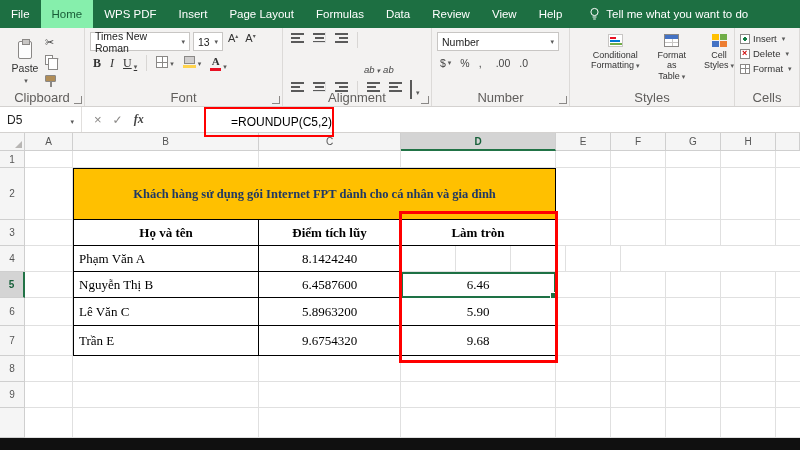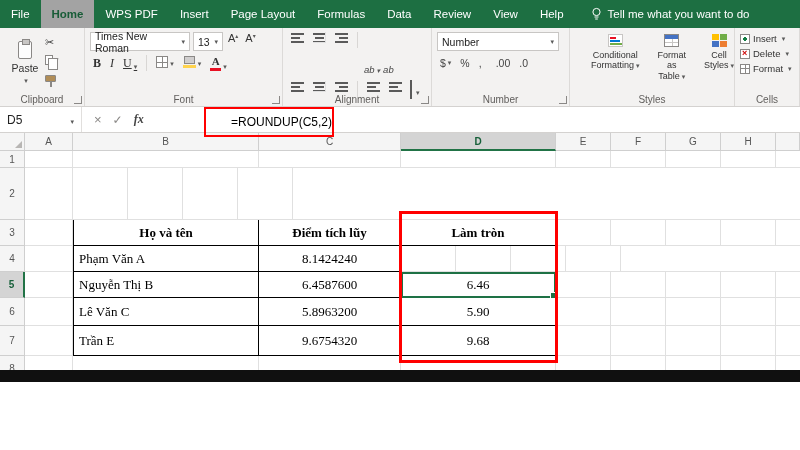--- a/index.html
+++ b/index.html
@@ -1,30 +1,30 @@
 <!DOCTYPE html>
 <html><head>
 <meta charset="utf-8">
 <style>
   * { margin:0; padding:0; box-sizing:border-box; }
   html,body { width:800px; height:450px; overflow:hidden; }
   body { font-family:"Liberation Sans", sans-serif; background:#fff; }
-  .page { position:relative; width:800px; height:382px; background:#fff; overflow:hidden; }
+  .page { position:relative; width:800px; height:450px; background:#fff; overflow:hidden; }
 
   
   .titlebar { position:absolute; top:0; left:0; right:0; height:28px; background:#1d6f42; display:flex; align-items:stretch; color:#fff; font-size:11.5px; }
   .tab { display:flex; align-items:center; padding:0 11px; cursor:default; white-space:nowrap; }
-  .tab.active { background:#a3a3a3; color:#185c37; font-weight:bold; }
+  .tab.active { background:#86efac; color:#185c37; font-weight:normal; }
   .tellme { display:flex; align-items:center; gap:6px; margin-left:16px; white-space:nowrap; }
   .tellme svg { display:block; }
 
   
   .ribbon { position:absolute; top:28px; left:0; right:0; height:79px; background:#f3f2f1; border-bottom:1px solid #d4d2d0; display:flex; }
   .group { position:relative; border-right:1px solid #dcdad8; padding:4px 5px 13px 5px; }
-  .group-label { position:absolute; bottom:1px; left:0; right:0; text-align:center; font-size:10px; color:#605e5c; }
+  .group-label { position:absolute; bottom:1px; left:0; right:0; text-align:center; font-size:13px; color:#605e5c; }
   .launcher { position:absolute; right:2px; bottom:2px; width:8px; height:8px; border-right:1.5px solid #8a8886; border-bottom:1.5px solid #8a8886; }
   .dd::after { content:"▾"; font-size:7px; color:#5a5a5a; margin-left:2px; }
 
   .g-clip { width:85px; display:flex; }
   .paste-btn { display:flex; flex-direction:column; align-items:center; justify-content:center; gap:3px; width:40px; font-size:10.5px; color:#333; }
   .ic-clip { width:14px; height:18px; background:#fdfdfd; border:1px solid #8a8886; border-radius:2px; position:relative; }
   .ic-clip::before { content:""; position:absolute; top:-3px; left:3px; width:6px; height:4px; background:#c8c6c4; border:1px solid #8a8886; }
   .mini-col { display:flex; flex-direction:column; justify-content:flex-start; gap:4px; padding-top:3px; }
   .mini { display:flex; align-items:center; height:14px; font-size:11px; color:#444; }
   .ic-copy { width:8px; height:10px; border:1px solid #8a8886; background:#fff; position:relative; }
@@ -326,20 +326,21 @@
       <div class="c ws"></div>
       <div class="c ws"></div>
       <div class="c ws"></div>
       <div class="c ws"></div>
       <div class="c wf"></div>
     </div>
 
     <div class="r h52">
       <div class="rh">2</div>
       <div class="c wa"></div>
+      <div class="title-cell">Khách hàng sử dụng gói Internet FPT dành cho cá nhân và gia đình</div>
       <div class="c ws"></div>
       <div class="c ws"></div>
       <div class="c ws"></div>
       <div class="c ws"></div>
       <div class="c wf"></div>
     </div>
 
     <div class="r h26">
       <div class="rh">3</div>
       <div class="c wa"></div>

